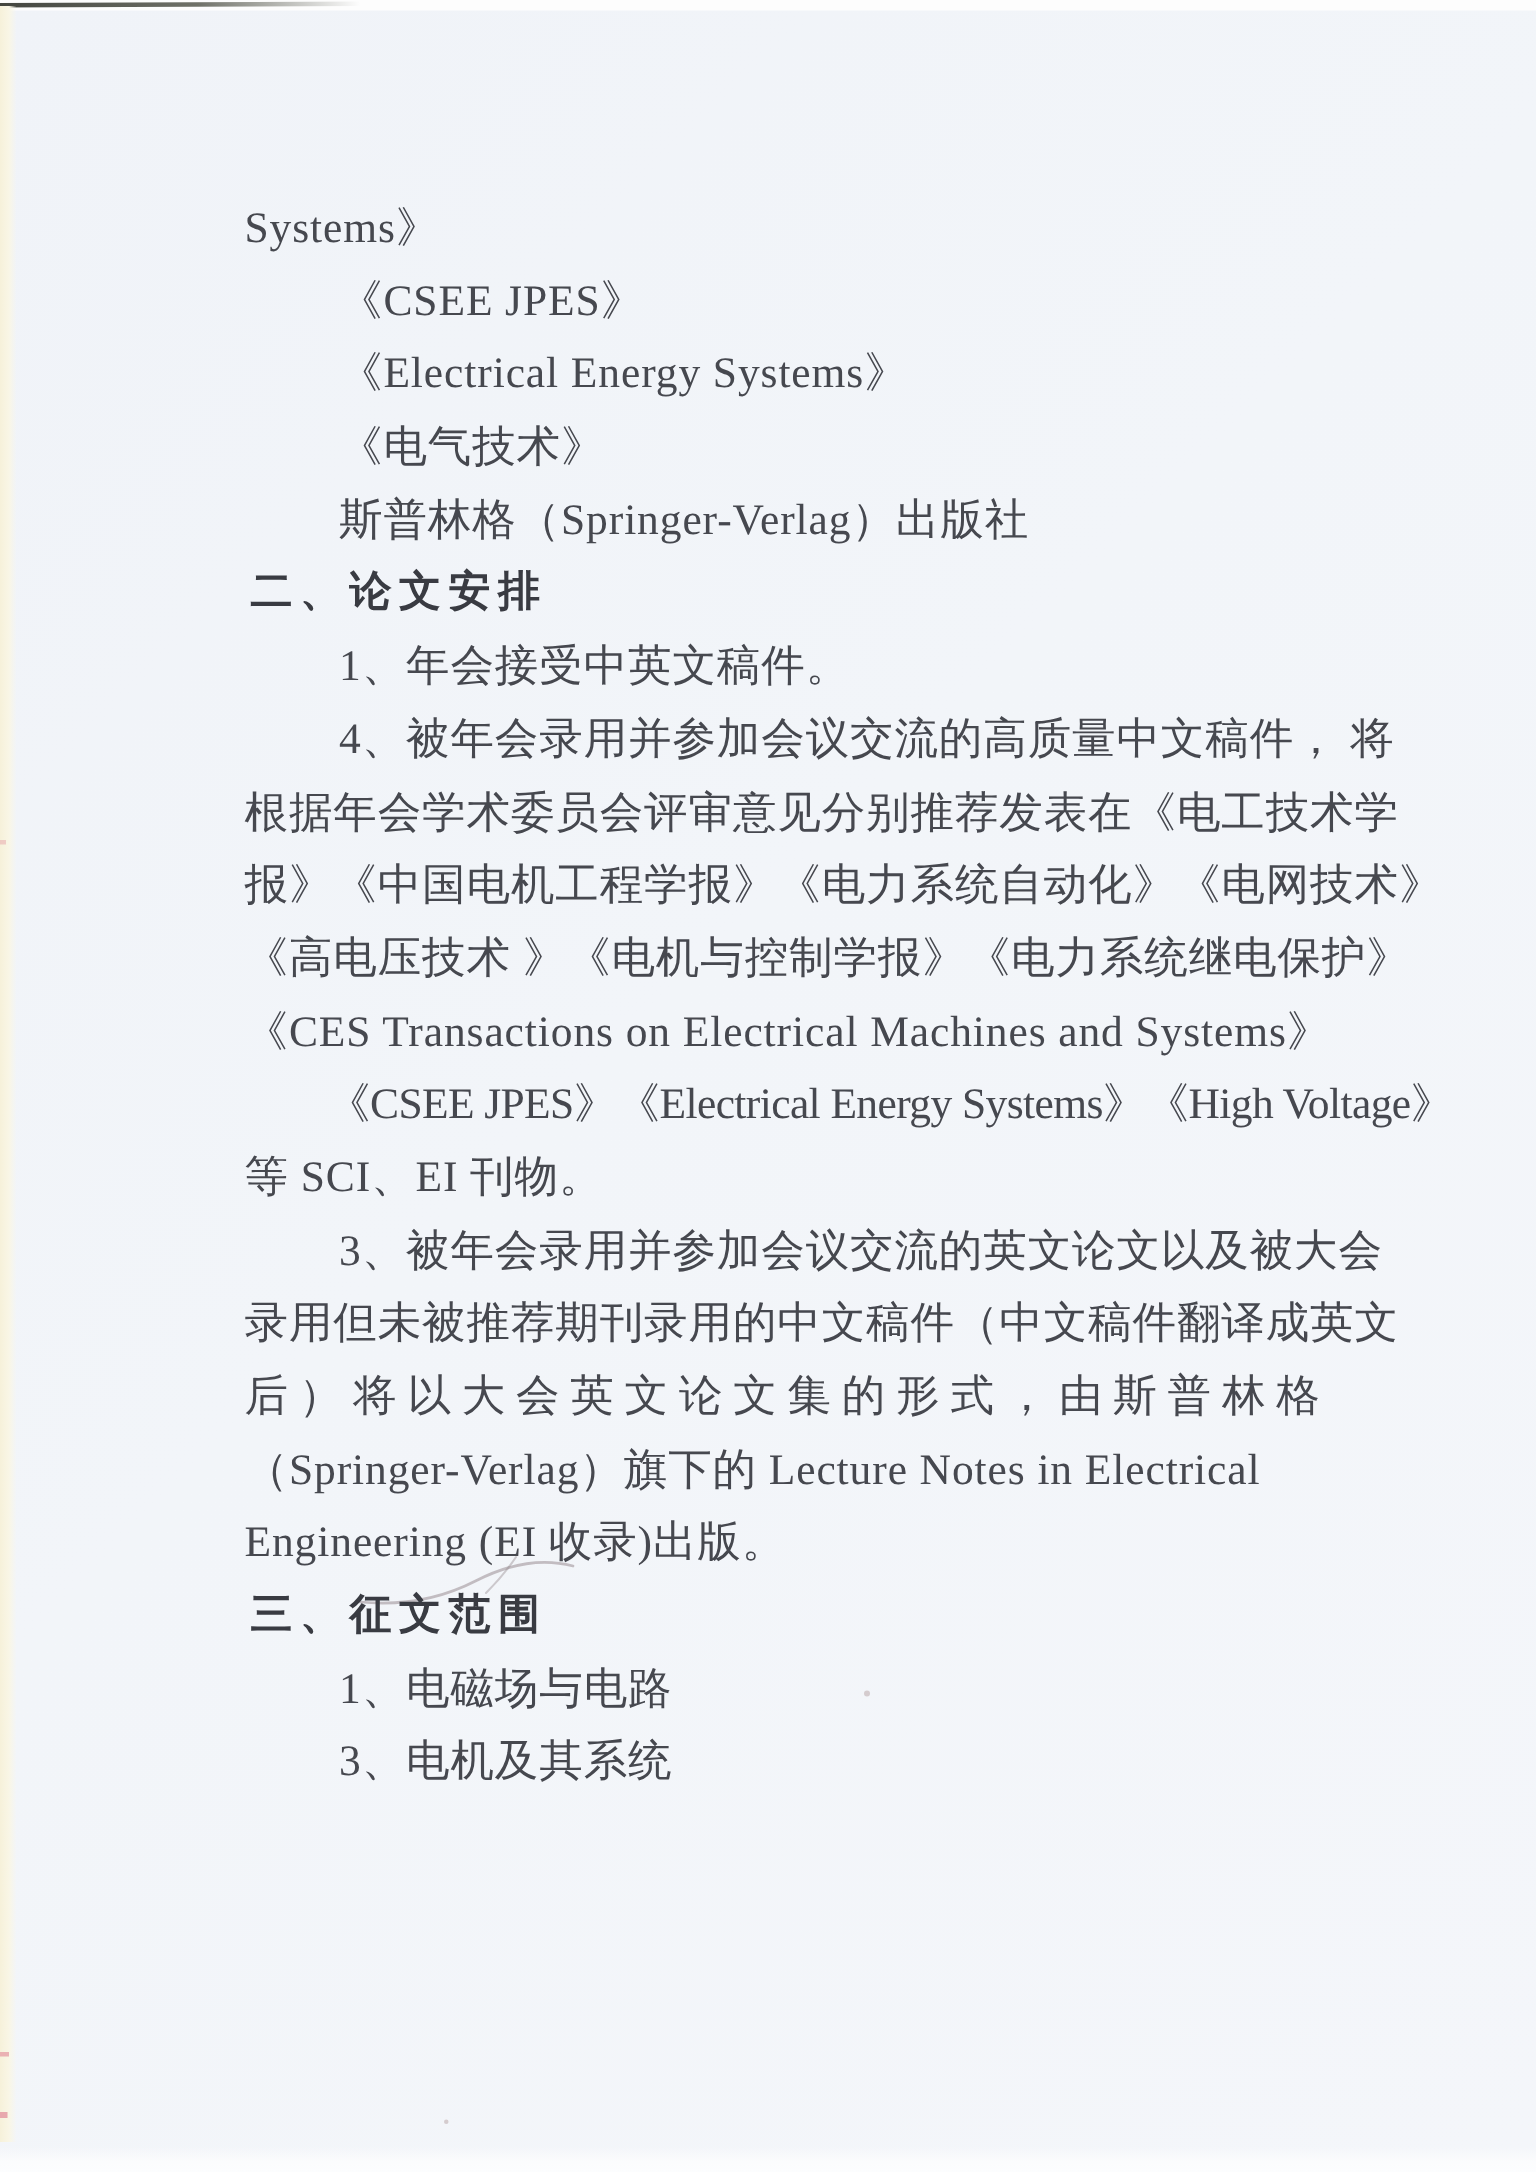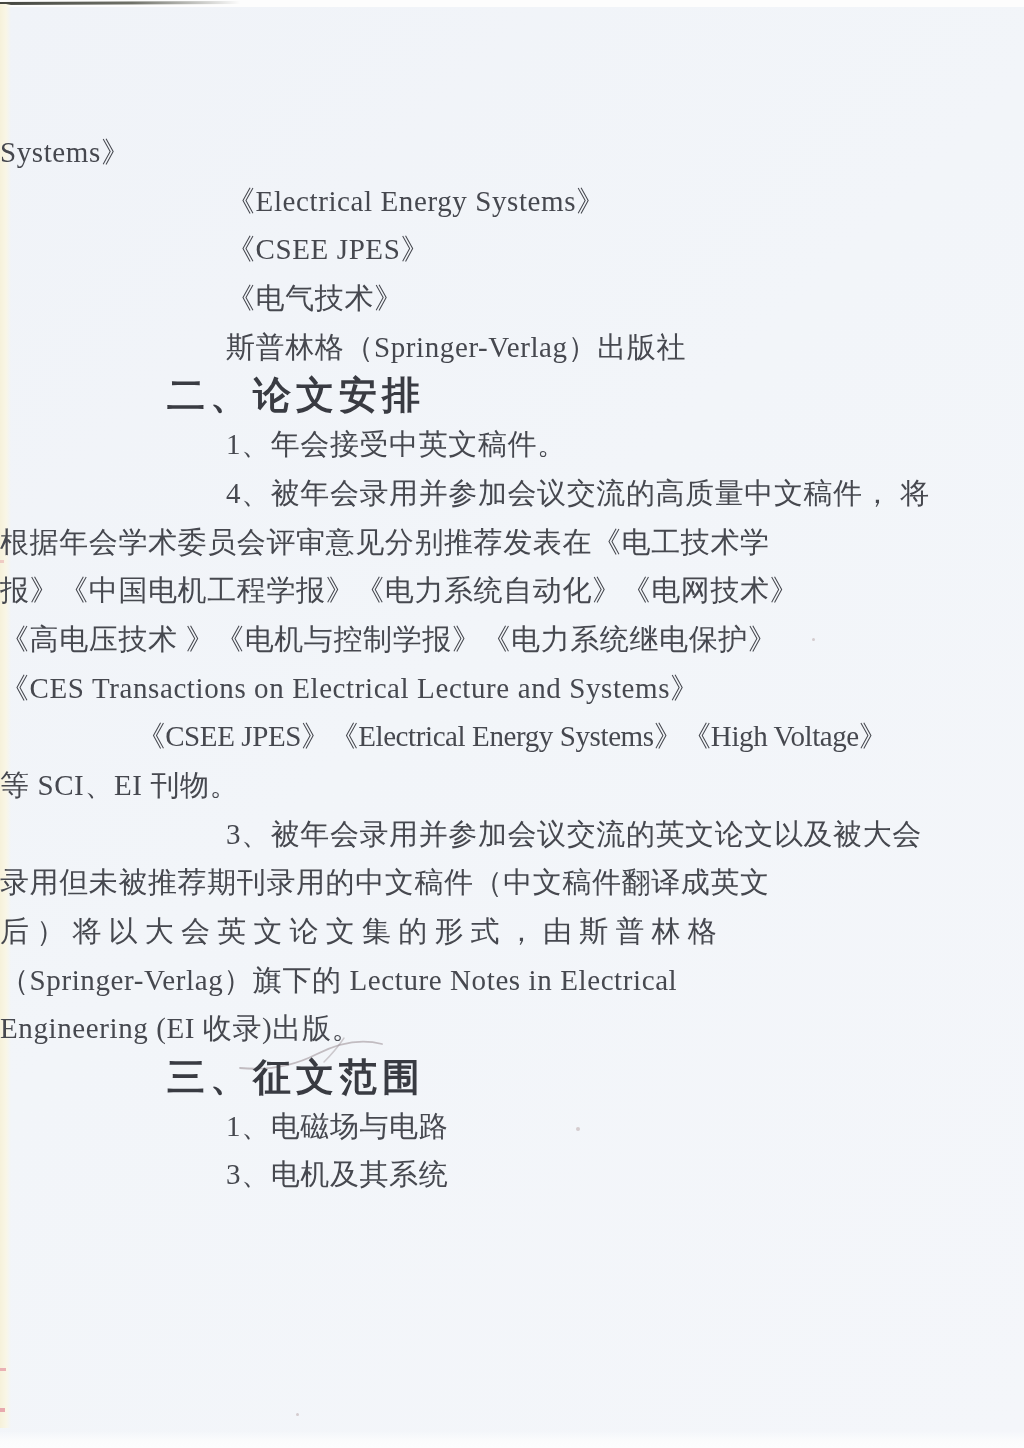--- a/index.html
+++ b/index.html
@@ -44,28 +44,29 @@
   .speck.s2 { left: 296px; top: 1413px; width: 3px; height: 3px; }
   .speck.s3 { left: 812px; top: 638px;  width: 3px; height: 3px; }
   .pencil-mark { position: absolute; left: 232px; top: 1028px; }
 
   
   .textblock { position: absolute; left: 0; top: 128px; width: 1024px; }
   .line {
     height: 48.7px;
     line-height: 48.7px;
     font-size: 29px;
+    margin-left: 163px;
     letter-spacing: 0.6px;
     white-space: pre;
   }
   .indent  { margin-left: 226px; }
   .heading {
     margin-left: 167px;
     font-weight: bold;
-    font-size: 38px;
+    font-size: 28px;
     letter-spacing: 5px;
     color: #393b42;
   }
   .spread { letter-spacing: 7.2px; }
   .tight  { letter-spacing: -0.4px; text-align: center; }
 </style>
 </head>
 <body>
 
 <div class="page">
@@ -81,32 +82,32 @@
   <div class="speck s2"></div>
   <div class="speck s3"></div>
   <svg class="pencil-mark" width="160" height="50" viewBox="0 0 160 50">
     <path d="M 8 40 Q 50 44 85 26 T 150 16" fill="none" stroke="rgba(145,132,138,0.5)" stroke-width="1.8" stroke-linecap="round"></path>
     <path d="M 92 34 Q 104 22 112 10" fill="none" stroke="rgba(145,132,138,0.4)" stroke-width="1.4" stroke-linecap="round"></path>
   </svg>
 
   <div class="textblock">
 
     <div class="line">Systems》</div>
+    <div class="line indent">《CSEE JPES》</div>
     <div class="line indent">《Electrical Energy Systems》</div>
-    <div class="line indent">《CSEE JPES》</div>
     <div class="line indent">《电气技术》</div>
     <div class="line indent">斯普林格（Springer-Verlag）出版社</div>
 
     <div class="line heading">二、论文安排</div>
     <div class="line indent">1、年会接受中英文稿件。</div>
     <div class="line indent">4、被年会录用并参加会议交流的高质量中文稿件， 将</div>
     <div class="line">根据年会学术委员会评审意见分别推荐发表在《电工技术学</div>
     <div class="line">报》《中国电机工程学报》《电力系统自动化》《电网技术》</div>
     <div class="line">《高电压技术 》《电机与控制学报》《电力系统继电保护》</div>
-    <div class="line">《CES Transactions on Electrical Lecture and Systems》</div>
+    <div class="line">《CES Transactions on Electrical Machines and Systems》</div>
     <div class="line tight">《CSEE JPES》《Electrical Energy Systems》《High Voltage》</div>
     <div class="line">等 SCI、EI 刊物。</div>
     <div class="line indent">3、被年会录用并参加会议交流的英文论文以及被大会</div>
     <div class="line">录用但未被推荐期刊录用的中文稿件（中文稿件翻译成英文</div>
     <div class="line spread">后）将以大会英文论文集的形式，由斯普林格</div>
     <div class="line">（Springer-Verlag）旗下的 Lecture Notes in Electrical</div>
     <div class="line">Engineering (EI 收录)出版。</div>
 
     <div class="line heading">三、征文范围</div>
     <div class="line indent">1、电磁场与电路</div>

